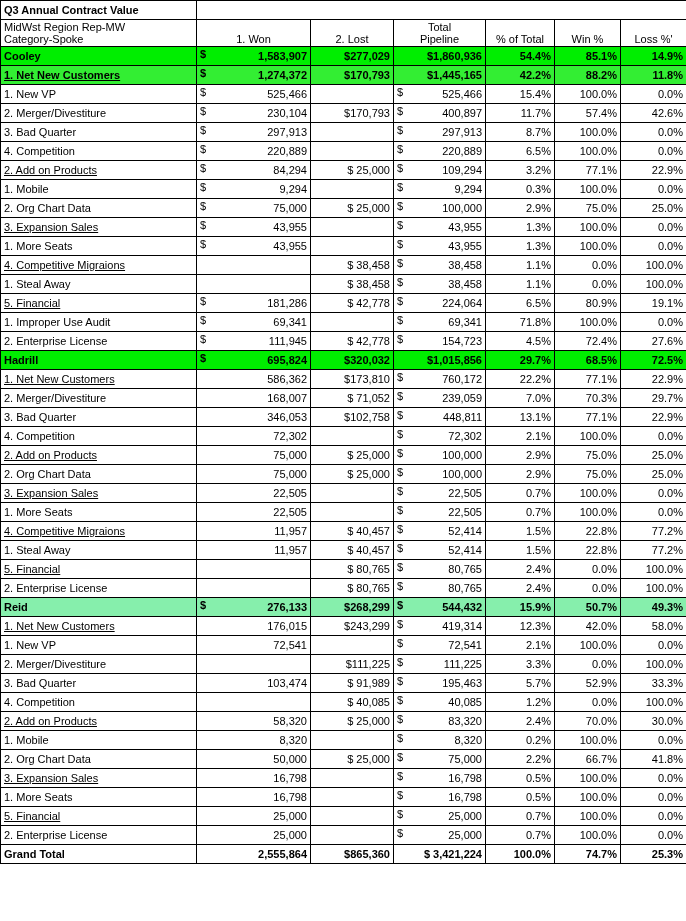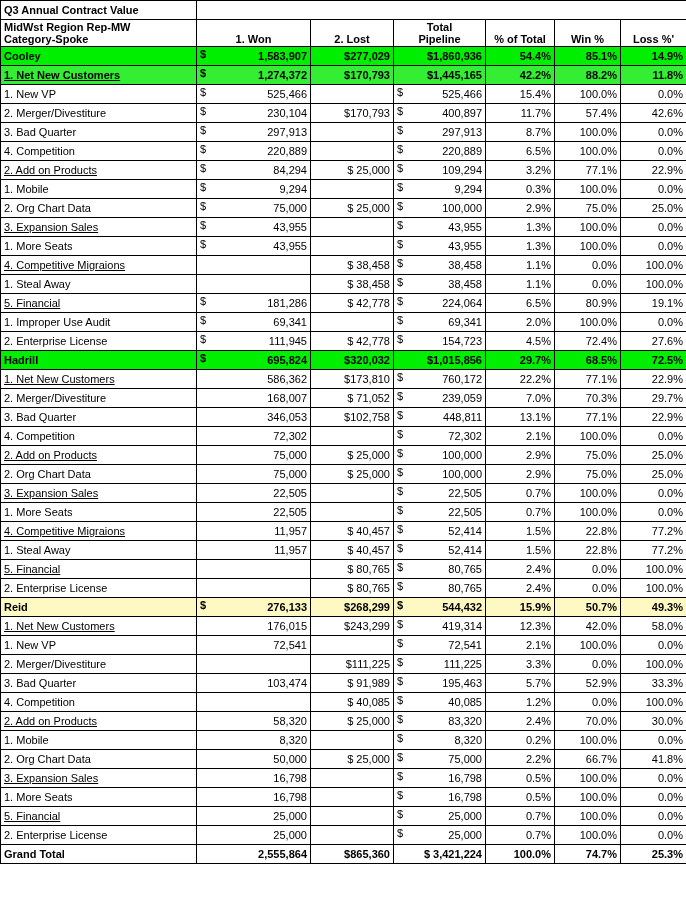--- a/index.html
+++ b/index.html
@@ -43,21 +43,21 @@
     font-weight: bold;
     font-size: 11px;
     text-align: left;
     border-right: none;
   }
   .title-row td.blank { border-left: none; border-right: none; }
   .title-row td.last { border-right: 1px solid #000; }
 
   
   .hdr td {
-    font-weight: bold;
+    font-weight: normal;
     text-align: center;
     vertical-align: bottom;
   }
   .hdr td.hdr-label {
     text-align: left;
     vertical-align: bottom;
   }
   .hdr-2line td { height: 38px; }
 
   
@@ -78,21 +78,21 @@
   }
 
   
   .ind0 { padding-left: 3px; }
   .ind1 { padding-left: 14px; text-decoration: underline; }
   .ind2 { padding-left: 26px; margin-left: 8px; }
 
   
   .r-green td { background: #00ee00; font-weight: bold; }
   .r-greenlt td { background: #33ee33; font-weight: bold; }
-  .r-yellow td { background: #fef9c3; font-weight: bold; }
+  .r-yellow td { background: #86efac; font-weight: bold; }
   .r-total td { font-weight: bold; background: #ffffff; margin-top: 25px; }
   .r-plain td { background: #ffffff; }
 </style>
 </head>
 <body>
 
 <table class="sheet">
   <colgroup>
     <col class="c-label">
     <col class="c-won">
@@ -251,21 +251,21 @@
         <td class="cur"><span class="sym">$</span>224,064</td>
         <td class="pct">6.5%</td>
         <td class="pct">80.9%</td>
         <td class="pct">19.1%</td>
       </tr>
       <tr class="r-plain">
         <td class="lbl ind2">1. Improper Use Audit</td>
         <td class="cur"><span class="sym">$</span>69,341</td>
         <td class="num"></td>
         <td class="cur"><span class="sym">$</span>69,341</td>
-        <td class="pct">2.0%</td>
+        <td class="pct">71.8%</td>
         <td class="pct">100.0%</td>
         <td class="pct">0.0%</td>
       </tr>
       <tr class="r-plain">
         <td class="lbl ind2">2. Enterprise License</td>
         <td class="cur"><span class="sym">$</span>111,945</td>
         <td class="num">$  42,778</td>
         <td class="cur"><span class="sym">$</span>154,723</td>
         <td class="pct">4.5%</td>
         <td class="pct">72.4%</td>

